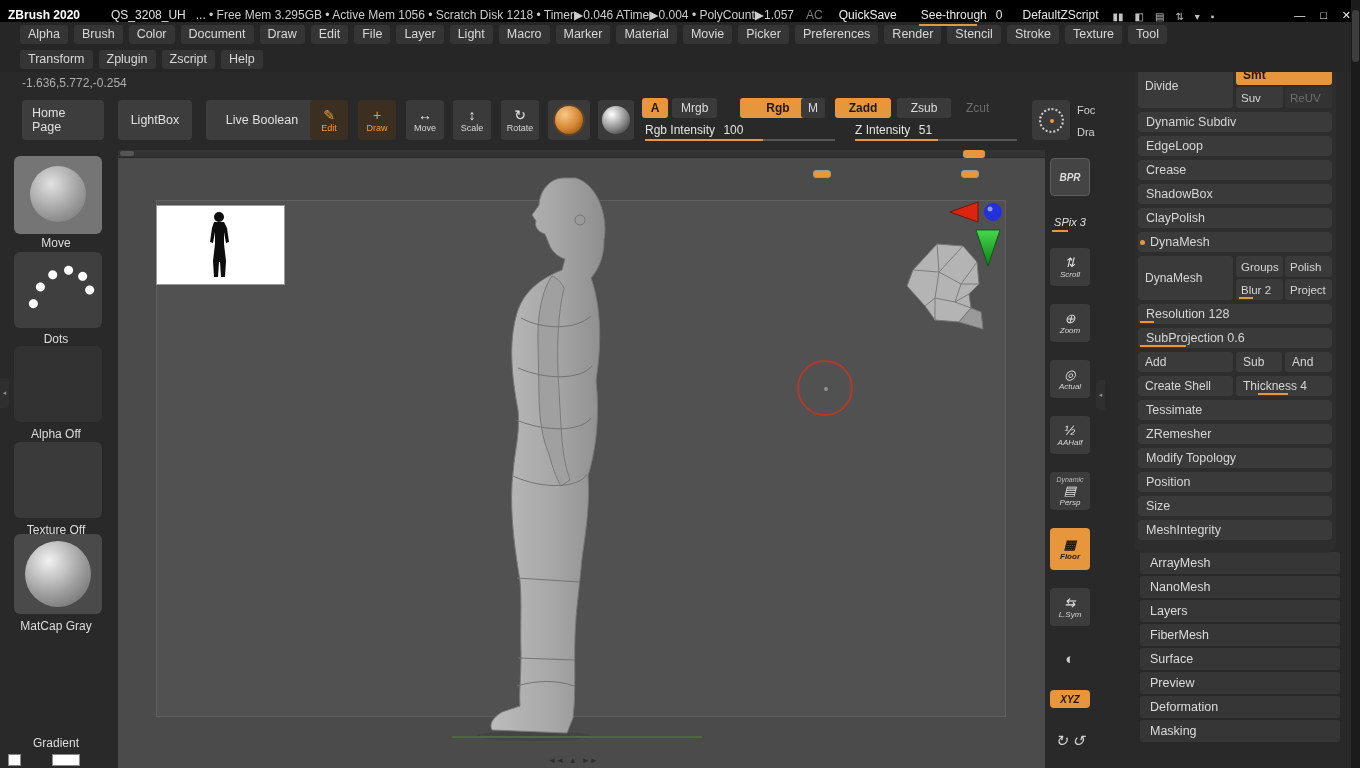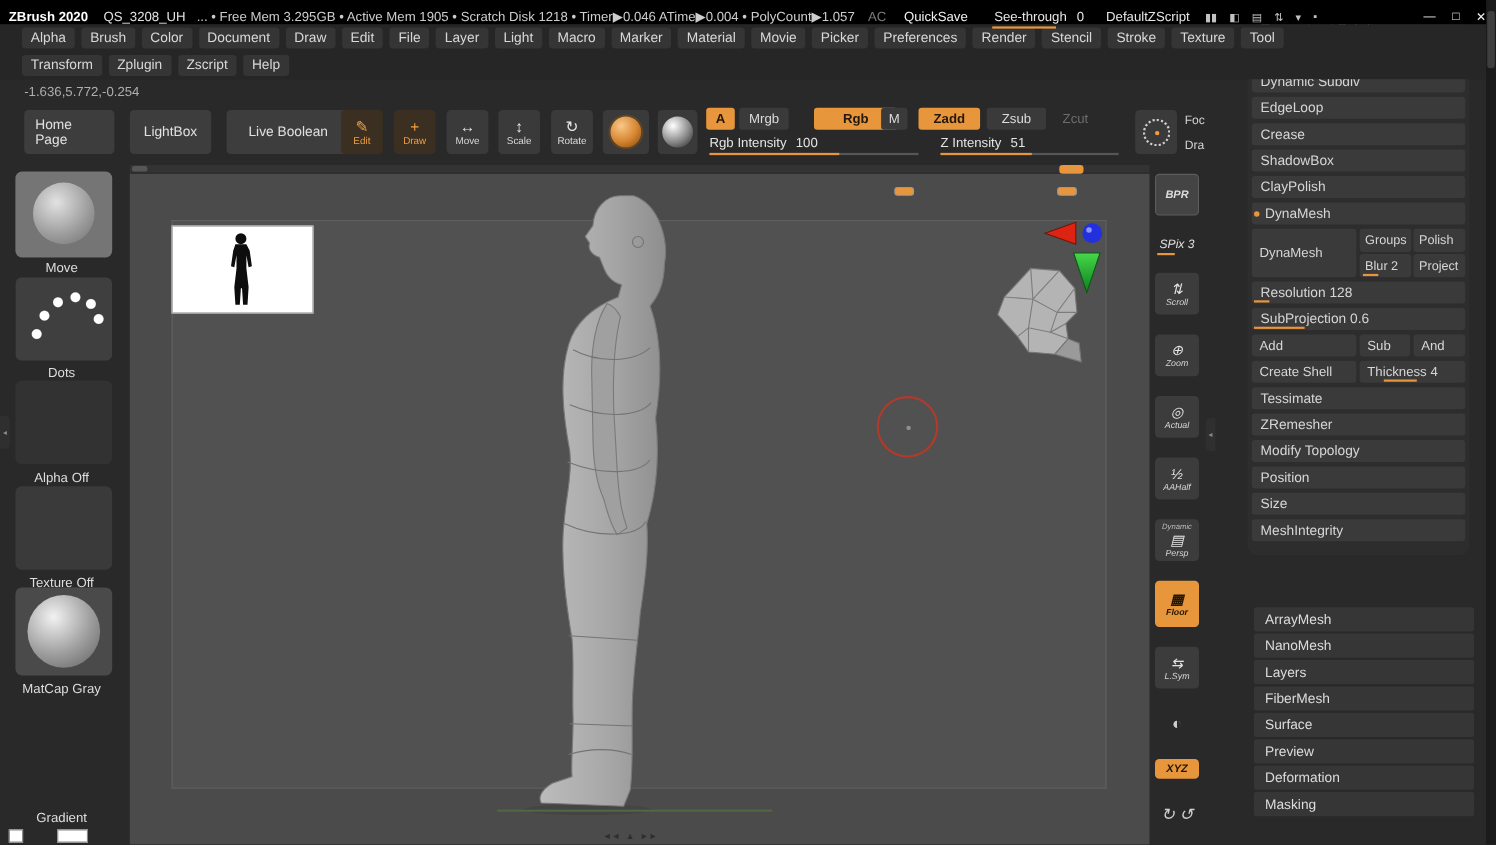--- a/index.html
+++ b/index.html
@@ -2,21 +2,21 @@
 <html><head>
 <meta charset="utf-8">
 <style>
   *{margin:0;padding:0;box-sizing:border-box;font-family:"Liberation Sans",sans-serif;}
   html,body{width:1360px;height:768px;overflow:hidden;background:#232323;}
   #root{position:relative;width:1360px;height:768px;background:#292929;color:#c9c9c9;font-size:12px;overflow:hidden;}
 
   
   .titlebar{position:absolute;left:0;top:0;width:100%;height:22px;background:#000;display:flex;align-items:flex-end;white-space:nowrap;font-size:12px;color:#e6e6e6;z-index:30;}
   .tb-app{margin-left:8px;font-weight:bold;color:#fff;}
-  .tb-doc{margin-left:14px;color:#e2e2e2;}
+  .tb-doc{margin-left:31px;color:#e2e2e2;}
   .tb-stats{margin-left:10px;color:#cdcdcd;}
   .tb-ac{margin-left:12px;color:#7c7c7c;}
   .tb-quicksave{margin-left:16px;color:#f2f2f2;}
   .tb-see{margin-left:24px;position:relative;}
   .tb-see::after{content:"";position:absolute;left:-2px;bottom:-4px;width:58px;height:2px;background:#e8963c;}
   .tb-seeval{margin-left:9px;}
   .tb-zscript{margin-left:20px;}
   .tb-icons{margin-left:14px;display:flex;gap:11px;color:#c2c2c2;font-size:10px;}
   .tb-win{margin-left:auto;display:flex;gap:15px;margin-right:9px;color:#ececec;font-size:11px;}
 
@@ -122,21 +122,21 @@
   .vsb .handle{position:absolute;top:10px;left:1px;width:7px;height:52px;background:#3e3e3e;border-radius:3px;}
 </style>
 </head>
 <body>
 
 <div id="root">
 
   <div class="titlebar">
     <span class="tb-app">ZBrush 2020</span>
     <span class="tb-doc">QS_3208_UH</span>
-    <span class="tb-stats">... • Free Mem 3.295GB • Active Mem 1905 • Scratch Disk 1218 • Timer▶0.046 ATime▶0.004 • PolyCount▶1.057</span>
+    <span class="tb-stats">... • Free Mem 3.295GB • Active Mem 1056 • Scratch Disk 1218 • Timer▶0.046 ATime▶0.004 • PolyCount▶1.057</span>
     <span class="tb-ac">AC</span>
     <span class="tb-quicksave">QuickSave</span>
     <span class="tb-see">See-through</span>
     <span class="tb-seeval">0</span>
     <span class="tb-zscript">DefaultZScript</span>
     <span class="tb-icons">
       <span>▮▮</span>
       <span>◧</span>
       <span>▤</span>
       <span>⇅</span>
@@ -391,20 +391,30 @@
       <div class="shelf-item">
         <span class="ri-icon">↔</span>
         <span class="ri-label">Move</span>
       </div>
     </div>
 
   <div class="toolpanel">
     <div class="tp-row">Reconstruct Subdiv</div>
     <div class="tp-row disabled">Convert BPR To Geo</div>
 
+    <div class="tp-flex" style="height:44px;">
+      <div class="tp-cell tp-left">Divide</div>
+      <div class="tp-col">
+        <div class="tp-cell orange" style="height:21px;">Smt</div>
+        <div class="r">
+          <div class="tp-cell">Suv</div>
+          <div class="tp-cell dim">ReUV</div>
+        </div>
+      </div>
+    </div>
 
     <div>
         <div class="tp-row">Dynamic Subdiv</div>
         <div class="tp-row">EdgeLoop</div>
         <div class="tp-row">Crease</div>
         <div class="tp-row">ShadowBox</div>
         <div class="tp-row">ClayPolish</div>
       </div>
 
     <div class="tp-row dot">DynaMesh</div>

